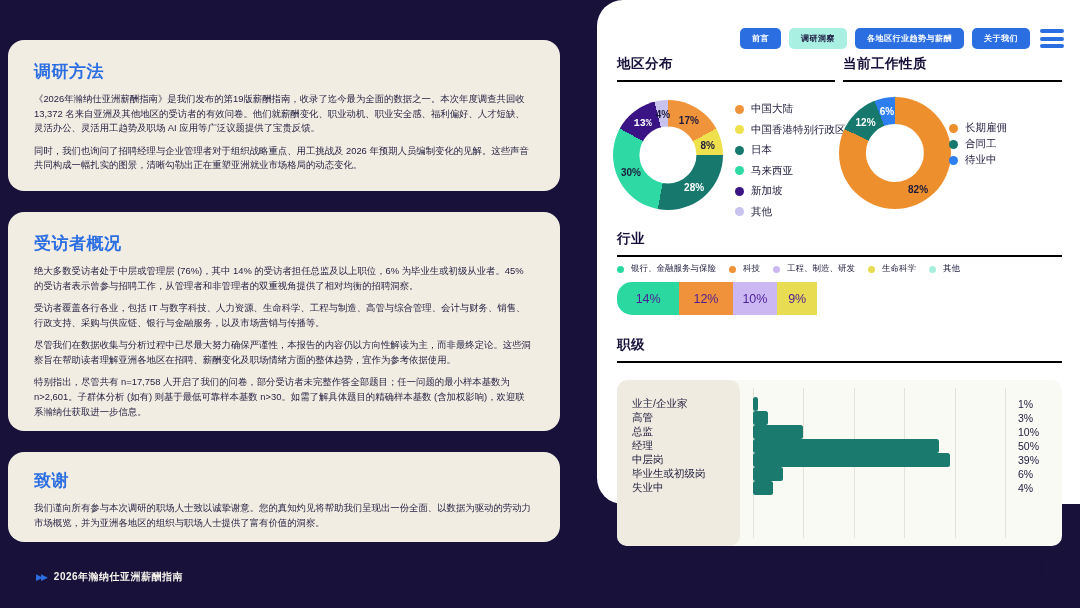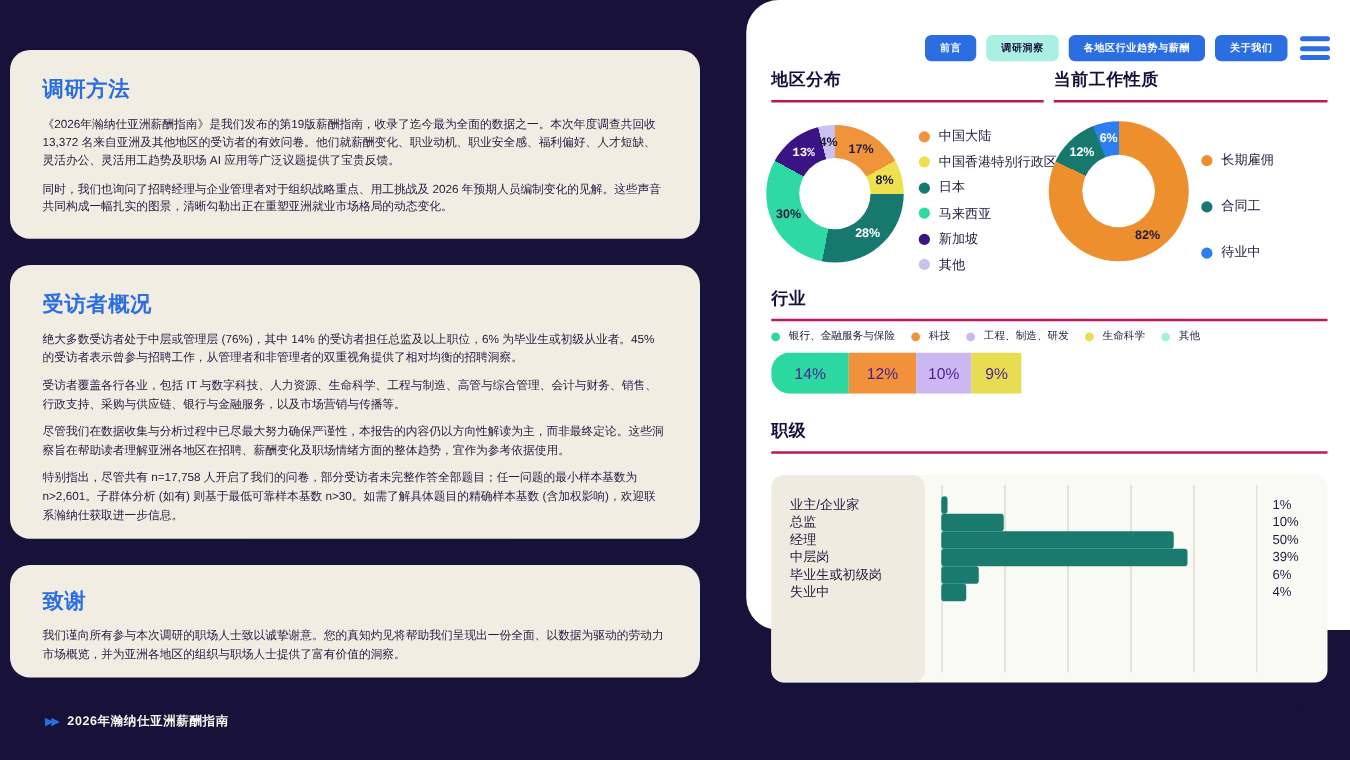--- a/index.html
+++ b/index.html
@@ -41,21 +41,21 @@
     background:#2B6EE2; color:#fff; border:none; cursor:pointer;
     font-family:inherit; font-size:8px; font-weight:bold;
     padding:5px 12px; border-radius:5px; letter-spacing:.5px; white-space:nowrap;
   }
   .nav-btn.active { background:#A9EFE2; color:#18123B; }
   #hamburger { display:flex; flex-direction:column; gap:3.5px; cursor:pointer; padding:2px; }
   #hamburger span { display:block; width:24px; height:4px; border-radius:2px; background:#2B6EE2; }
 
   .section-h {
     position:absolute; color:#15103A; font-size:13.5px; font-weight:bold;
-    padding-bottom:7px; border-bottom:2px solid #be185d; letter-spacing:.5px;
+    padding-bottom:7px; border-bottom:2px solid #000000; letter-spacing:.5px;
   }
   #h-region   { left:20px;  top:55px;  width:218px; }
   #h-worktype { left:246px; top:55px;  width:219px; }
   #h-industry { left:20px;  top:230px; width:445px; }
   #h-joblevel { left:20px;  top:336px; width:445px; }
 
   
   .donut { position:absolute; border-radius:50%; }
   #donut-region   { left:16px;  top:100px; width:110px; height:110px; }
   #donut-worktype { left:242px; top:97px;  width:112px; height:112px; }
@@ -64,21 +64,21 @@
     width:52%; height:52%; border-radius:50%; background:#fff;
   }
   .donut-label {
     position:absolute; transform:translate(-50%,-50%);
     font-size:10px; font-weight:600; white-space:nowrap;
   }
 
   
   .legend { position:absolute; display:flex; flex-direction:column;justify-content:center; }
   #legend-region   { left:138px; top:102px; gap:6.5px; }
-  #legend-worktype { left:364px; top:121px; gap:23px; }
+  #legend-worktype { left:352px; top:121px; gap:2px; }
   .legend-item { display:flex; align-items:center; gap:7px; }
   .legend-dot { width:9px; height:9px; border-radius:50%; flex:0 0 auto; }
   .legend-item .lab { font-size:10.5px; color:#1D1B3C; font-weight:500; white-space:nowrap; }
 
   
   #legend-industry {
     position:absolute; left:20px; top:263px; display:flex; flex-direction:row; gap:13px;
   }
   #legend-industry .legend-dot { width:7px; height:7px; }
   #legend-industry .lab { font-size:8.5px; }
@@ -269,20 +269,27 @@
       <div id="job-grid"></div>
       <div id="job-rows">
           <div class="job-row">
             <span class="rlab">业主/企业家</span>
             <div class="track">
               <div class="bar" style="width: 2%; background: rgb(27, 122, 110);"></div>
             </div>
             <span class="rval">1%</span>
           </div>
           <div class="job-row">
+            <span class="rlab">高管</span>
+            <div class="track">
+              <div class="bar" style="width: 6%; background: rgb(27, 122, 110);"></div>
+            </div>
+            <span class="rval">3%</span>
+          </div>
+          <div class="job-row">
             <span class="rlab">总监</span>
             <div class="track">
               <div class="bar" style="width: 20%; background: rgb(27, 122, 110);"></div>
             </div>
             <span class="rval">10%</span>
           </div>
           <div class="job-row">
             <span class="rlab">经理</span>
             <div class="track">
               <div class="bar" style="width: 74%; background: rgb(27, 122, 110);"></div>

